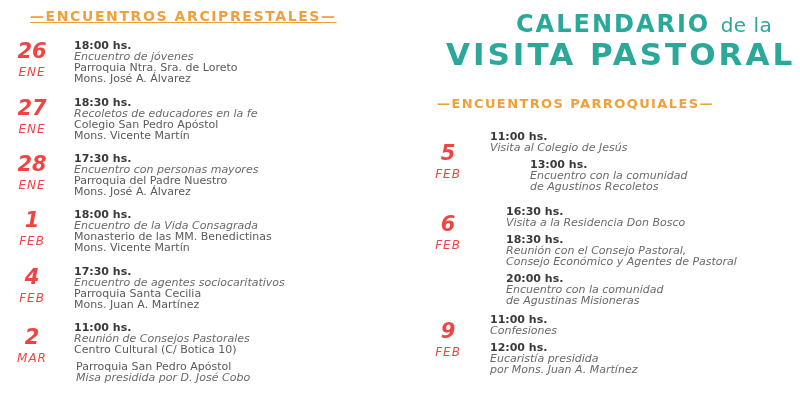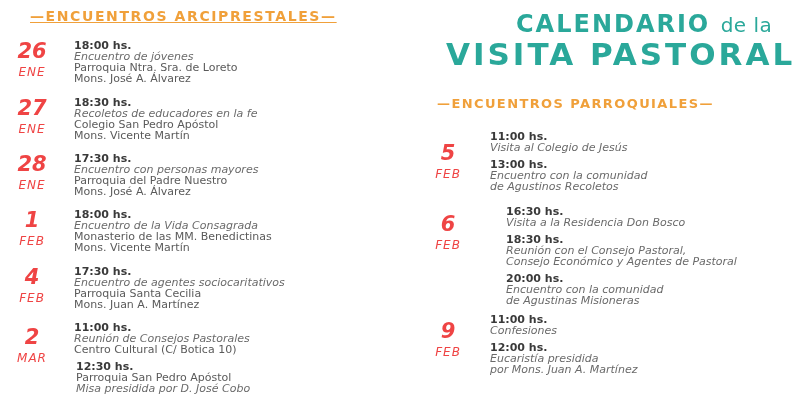--- a/index.html
+++ b/index.html
@@ -138,38 +138,37 @@
     <span class="day">2</span>
     <span class="month">MAR</span>
   </div>
   <div class="events" style="left:74px; top:322px;">
     <div class="event">
       <div class="line time">11:00 hs.</div>
       <div class="line desc">Reunión de Consejos Pastorales</div>
       <div class="line">Centro Cultural (C/ Botica 10)</div>
     </div>
     <div class="event" style="margin-top:6px; margin-left:2px;">
-      <div class="line time">12:30 hs.</div>
       <div class="line">Parroquia San Pedro Apóstol</div>
       <div class="line desc">Misa presidida por D. José Cobo</div>
     </div>
   </div>
 </div>
 
 <div class="entry">
   <div class="date" style="left:426px; top:142px;">
     <span class="day">5</span>
     <span class="month">FEB</span>
   </div>
   <div class="events" style="left:490px; top:131px;">
     <div class="event">
       <div class="line time">11:00 hs.</div>
       <div class="line desc">Visita al Colegio de Jesús</div>
     </div>
-    <div class="event" style="margin-top:6px;">
+    <div class="event" style="margin-top:6px;margin-left:40px;">
       <div class="line time">13:00 hs.</div>
       <div class="line desc">Encuentro con la comunidad</div>
       <div class="line desc">de Agustinos Recoletos</div>
     </div>
   </div>
 </div>
 
 <div class="entry">
   <div class="date" style="left:426px; top:213px;">
     <span class="day">6</span>

